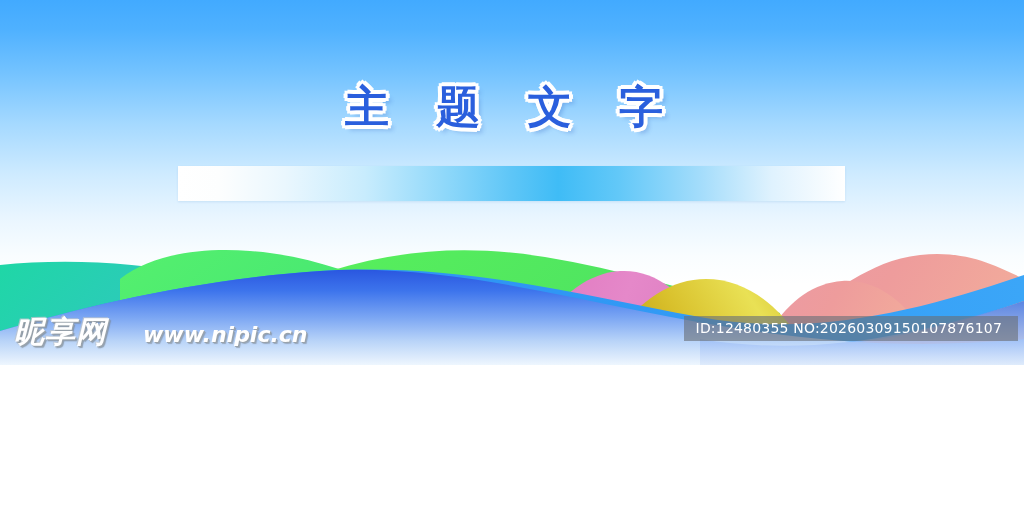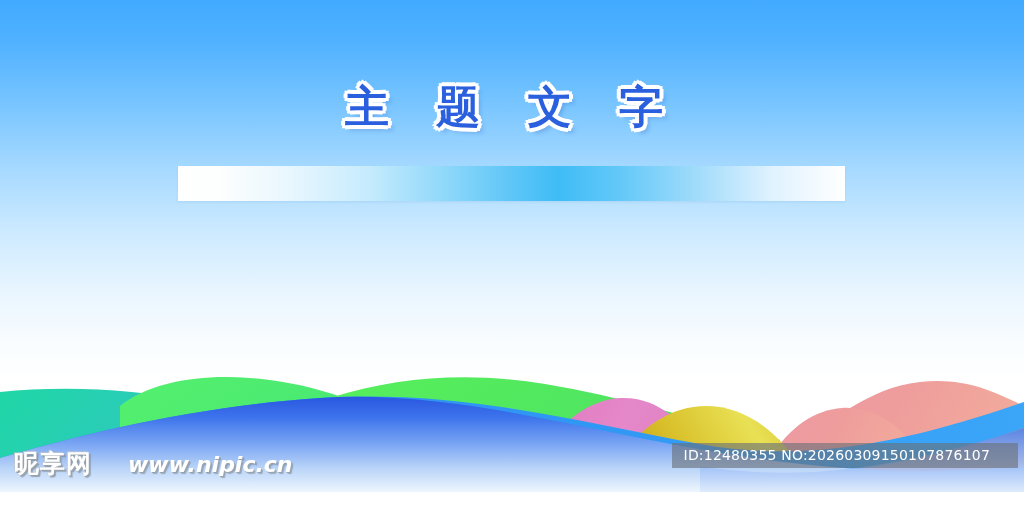--- a/index.html
+++ b/index.html
@@ -3,21 +3,21 @@
 <meta charset="utf-8">
 <style>
   html, body {
     margin: 0;
     padding: 0;
     background: #ffffff;
   }
   #poster {
     position: relative;
     width: 1024px;
-    height: 492px;
+    height: 365px;
     overflow: hidden;
     font-family: "Liberation Sans", "DejaVu Sans", sans-serif;
     background: linear-gradient(to bottom,
                 #42aaff 0%,
                 #4fb1ff 8%,
                 #74c3ff 20%,
                 #a5d9ff 34%,
                 #cfebff 48%,
                 #eaf6ff 60%,
                 #f9fdff 70%,
@@ -89,22 +89,23 @@
     position: absolute;
     left: 14px;
     bottom: 12px;
     display: flex;
     align-items: baseline;
     gap: 8px;
     pointer-events: none;
   }
   .wm-cn {
     font-family: "DejaVu Sans", "Liberation Sans", sans-serif;
-    font-size: 25px;
+    font-size: 30px;
     font-weight: bold;
+    font-style: italic;
     color: #ffffff;
     letter-spacing: 1px;
     text-shadow:
       1px 1px 0 #9aa3ab,
       2px 2px 1px rgba(120,130,140,0.65),
       -1px -1px 0 rgba(190,198,205,0.8);
   }
   .wm-url {
     font-family: "DejaVu Sans", "Liberation Sans", sans-serif;
     font-size: 22px;
@@ -115,21 +116,21 @@
     text-shadow:
       1px 1px 0 #9aa3ab,
       2px 2px 1px rgba(120,130,140,0.55);
     margin-left: 28px;
   }
 
   .wm-id {
     position: absolute;
     right: 6px;
     bottom: 24px;
-    padding: 4px 28px 5px 12px;
+    padding: 4px 16px 5px 12px;
     background: rgba(105,112,120,0.62);
     color: #ffffff;
     font-family: "DejaVu Sans", "Liberation Sans", sans-serif;
     font-size: 14px;
     letter-spacing: 0.2px;
     white-space: nowrap;
     pointer-events: none;
   }
 </style>
 </head>

